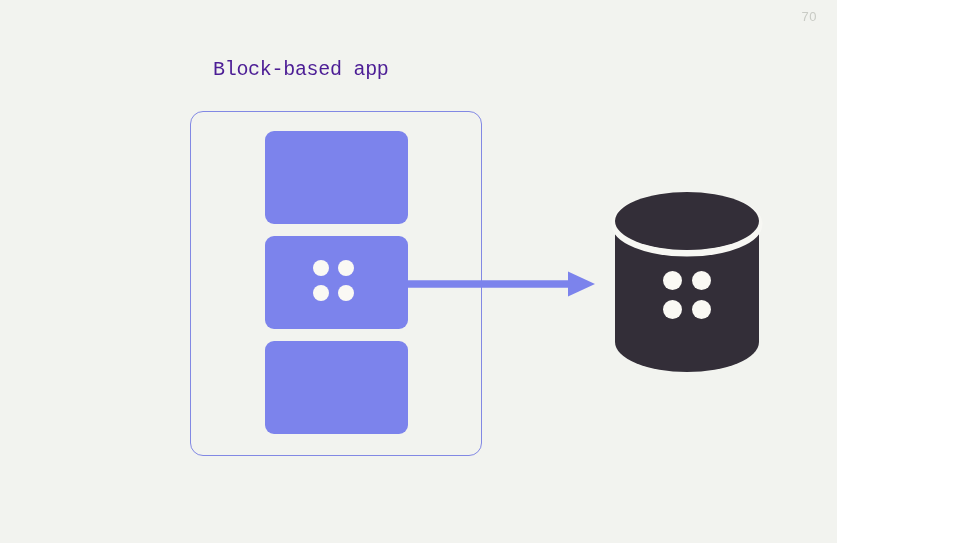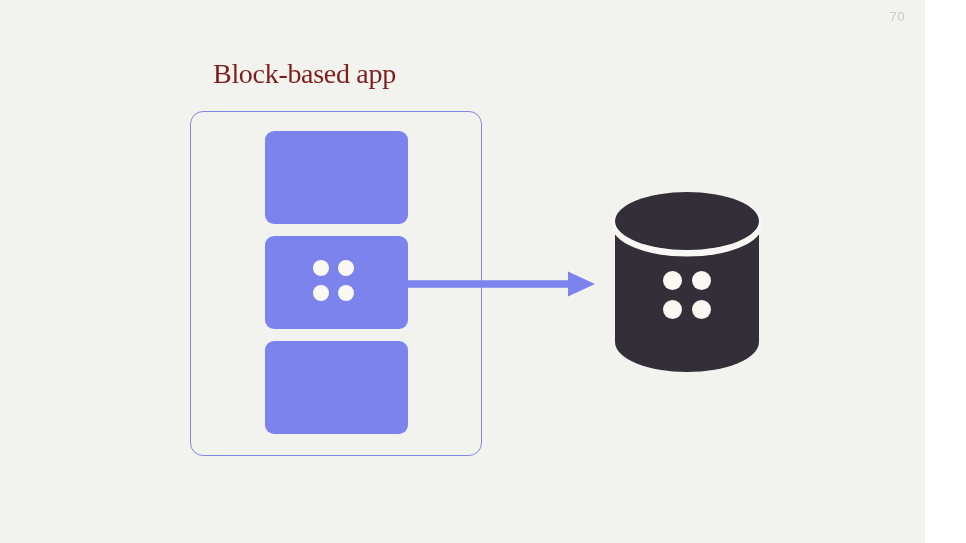--- a/index.html
+++ b/index.html
@@ -9,45 +9,45 @@
   body {
     width: 966px;
     height: 543px;
     overflow: hidden;
     font-family: "Liberation Sans", sans-serif;
     position: relative;
   }
   #slide {
     position: absolute;
     left: 0; top: 0;
-    width: 925px;
+    width: 837px;
     height: 543px;
     background: #F2F3EF;
     overflow: hidden;
   }
 
   
   .page-number {
     position: absolute;
     right: 20px;
     top: 9px;
     font-size: 13px;
     letter-spacing: 0.5px;
     color: #C9CBC5;
     font-family: "Liberation Sans", sans-serif;
     user-select: none;
   }
 
   
   .heading {
     position: absolute;
-    color: #7f1d1d;
-    font-family: Liberation Serif, serif;
+    color: #4c1d95;
+    font-family: Liberation Mono, monospace;
     font-weight: 500;
-    font-size: 28px;
+    font-size: 20px;
     letter-spacing: -0.3px;
     white-space: nowrap;
     line-height: 1;
   }
   #app-title   { left: 213px; top: 60px; }
   #store-title { left: 567px; top: 128px; }
 
   
   .app-container {
     position: absolute;

